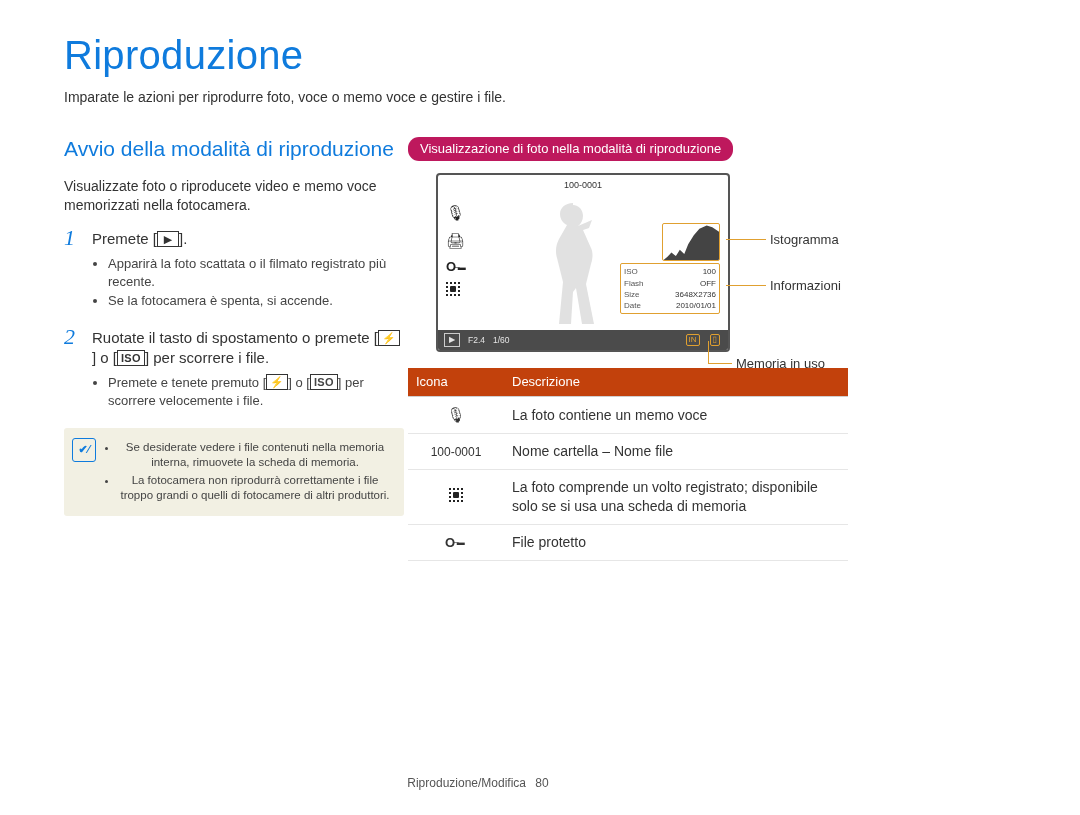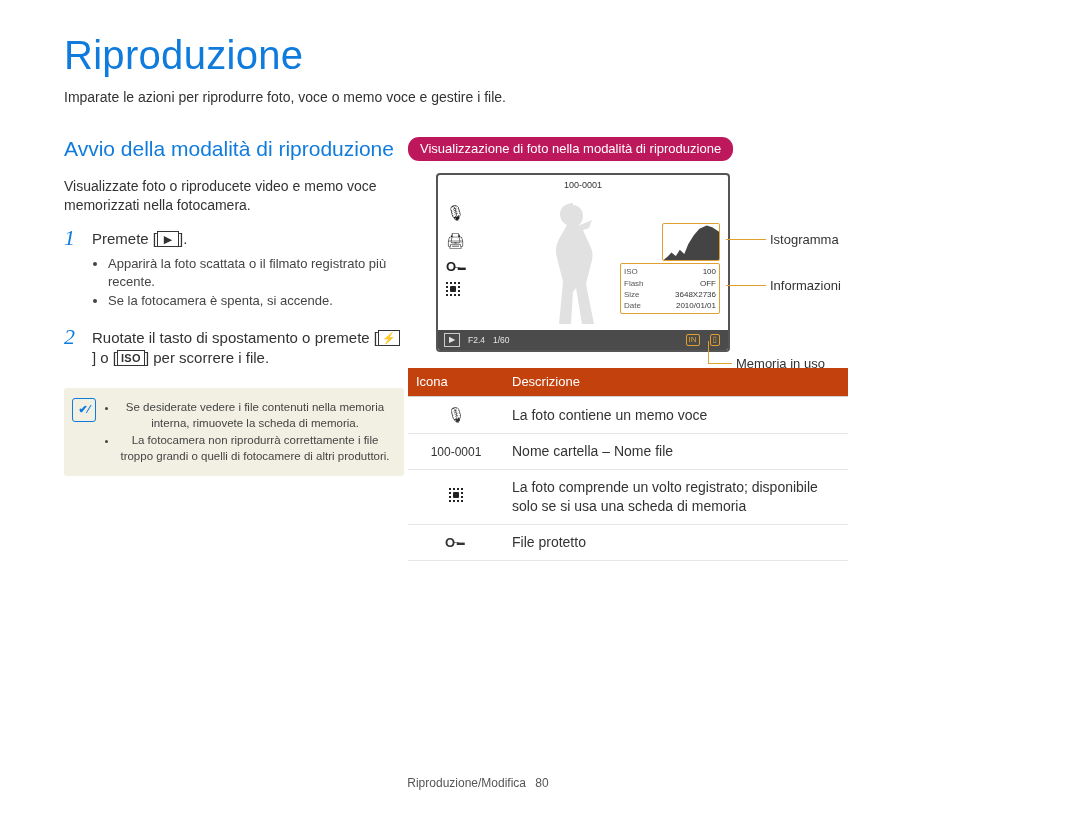--- a/index.html
+++ b/index.html
@@ -266,20 +266,25 @@
           </ul>
         </div>
       </div>
 
       <div class="step">
         <div class="num-col"><span class="num">2</span></div>
         <div class="step-body">
           <div class="step-main">
             <span>Ruotate il tasto di spostamento o premete [</span><span class="glyph-box">⚡</span><span>] o [</span><span class="glyph-box iso-glyph">ISO</span><span>] per scorrere i file.</span>
           </div>
+          <ul class="bullets">
+            <li>
+              <span>Premete e tenete premuto [</span><span class="glyph-box">⚡</span><span>] o [</span><span class="glyph-box iso-glyph">ISO</span><span>] per scorrere velocemente i file.</span>
+            </li>
+          </ul>
         </div>
       </div>
 
       <div class="note-box">
         <div class="note-icon">✔⁄</div>
         <ul class="note-list">
           <li>Se desiderate vedere i file contenuti nella memoria interna, rimuovete la scheda di memoria.</li>
           <li>La fotocamera non riprodurrà correttamente i file troppo grandi o quelli di fotocamere di altri produttori.</li>
         </ul>
       </div>

